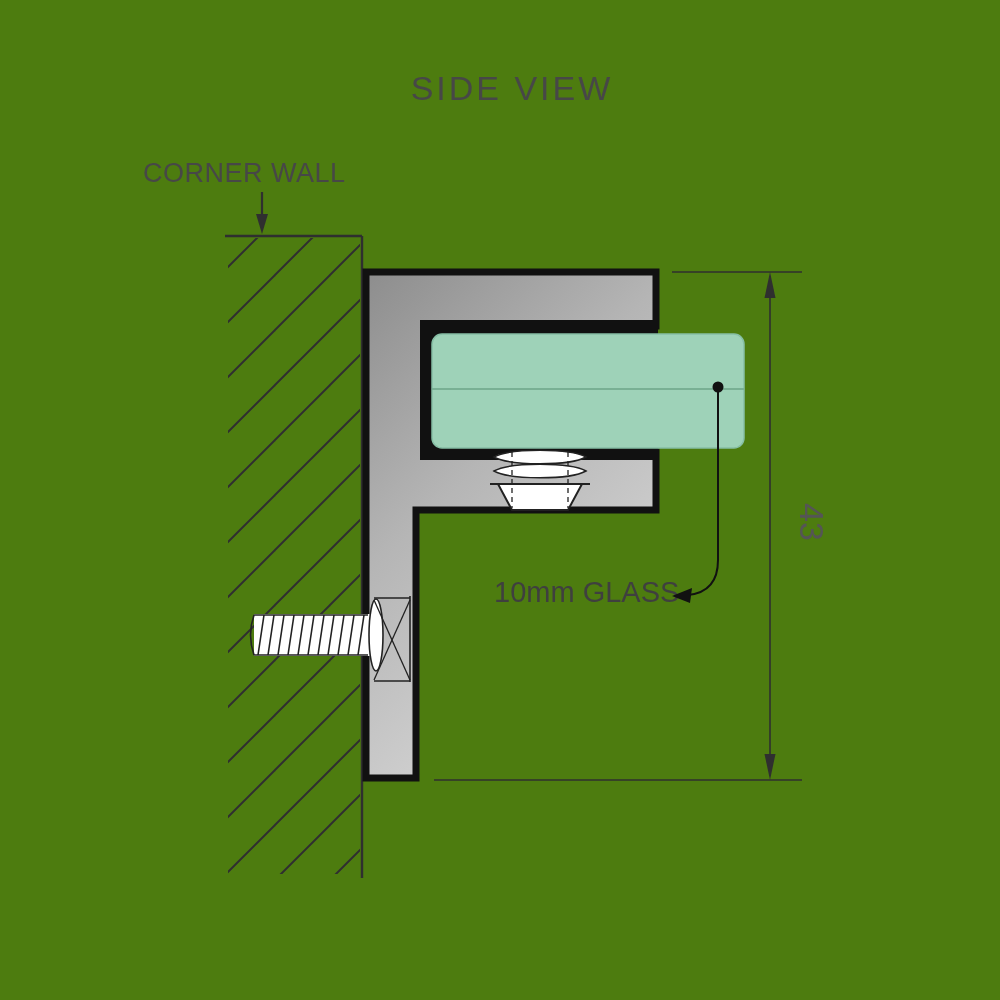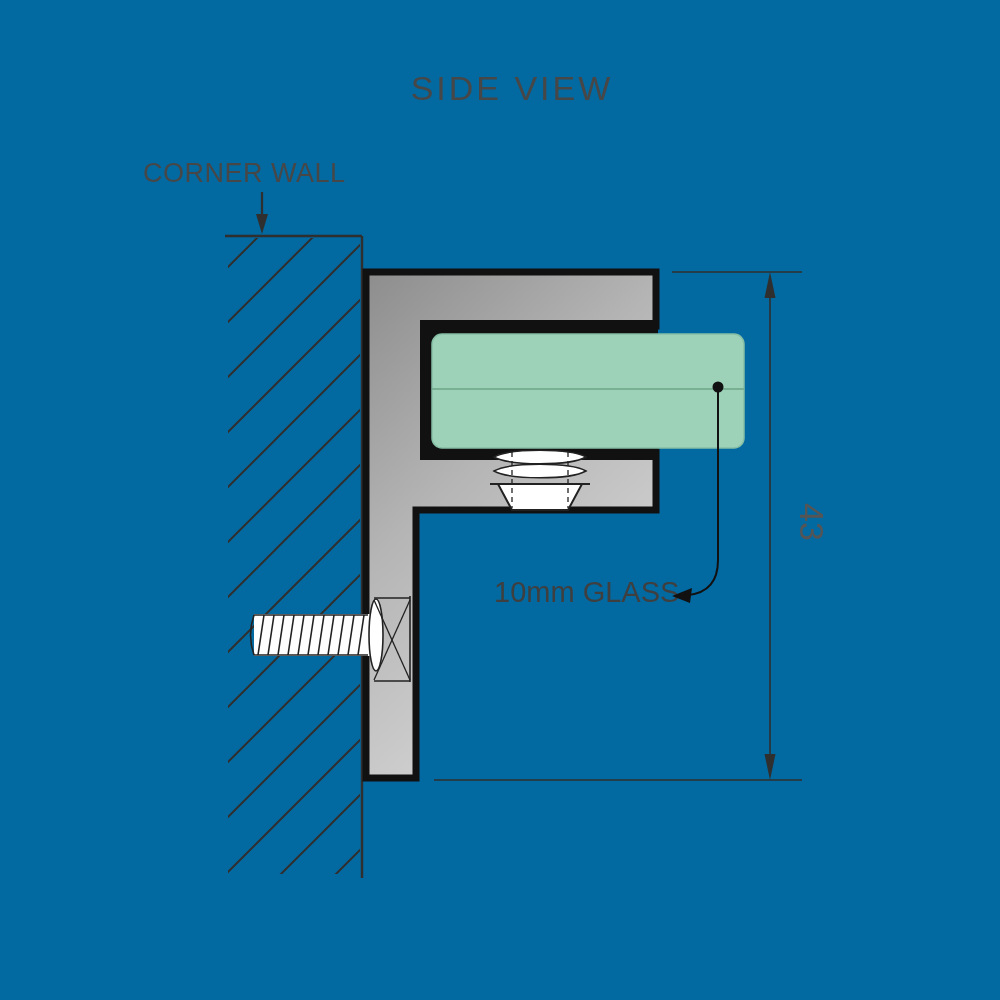--- a/index.html
+++ b/index.html
@@ -7,21 +7,21 @@
     padding: 0;
     background: #ffffff;
     width: 1000px;
     height: 1000px;
     font-family: "Liberation Sans", sans-serif;
   }
   #diagram-wrap {
     position: relative;
     width: 1000px;
     height: 1000px;
-    background: #0369a1;
+    background: #4d7c0f;
     overflow: hidden;
   }
   svg text {
     font-family: "Liberation Sans", sans-serif;
   }
 </style>
 </head>
 <body>
 
 <div id="diagram-wrap">

